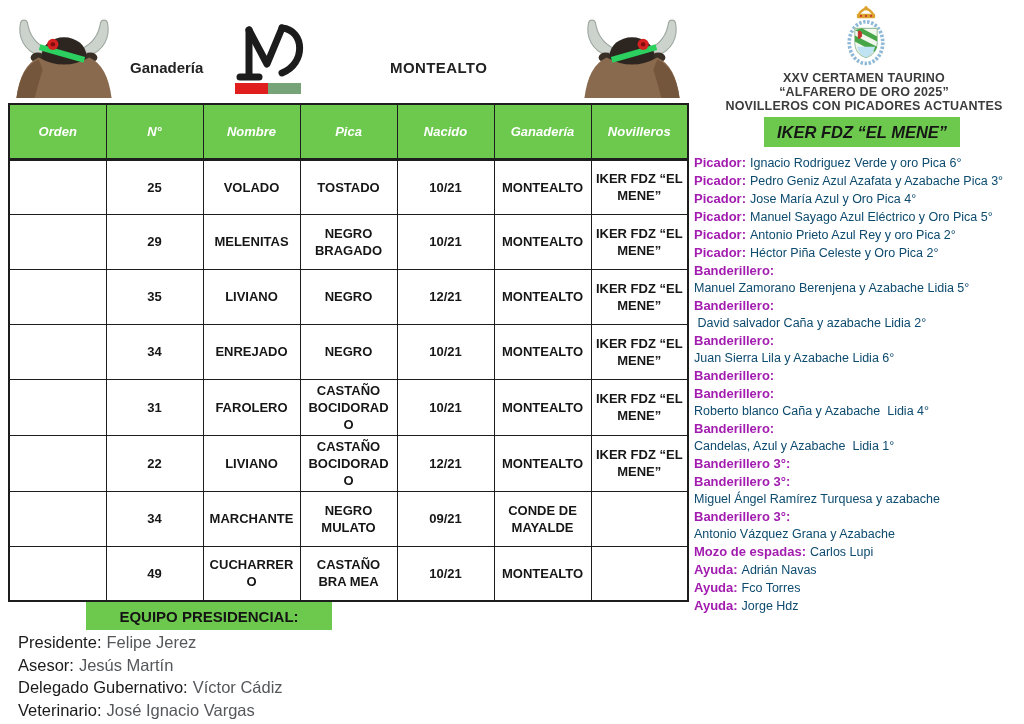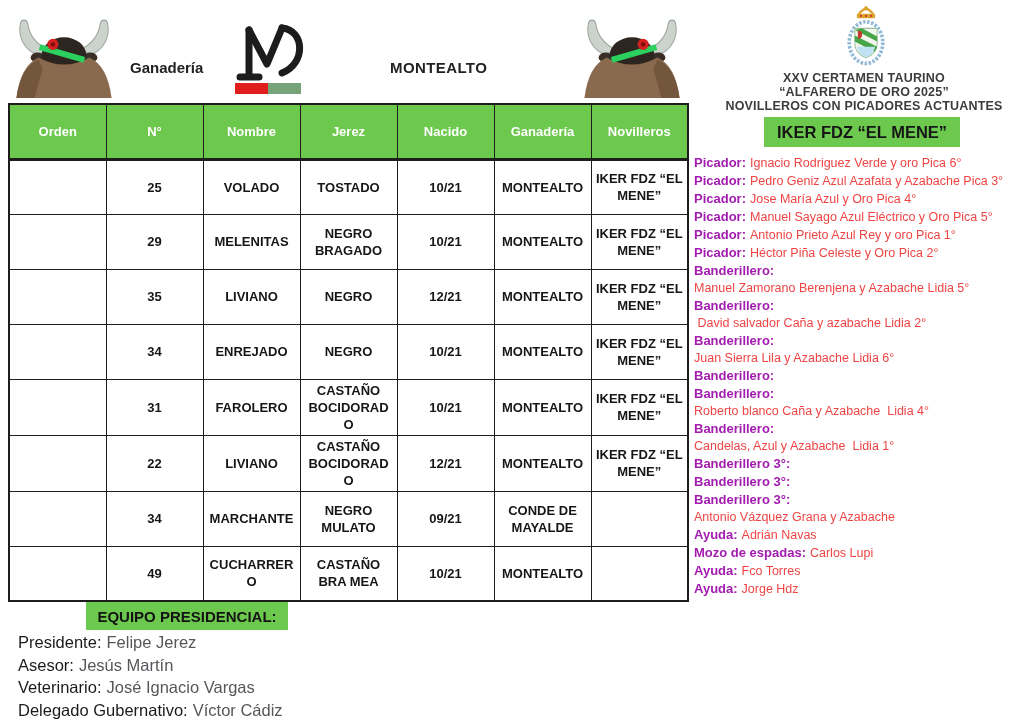--- a/index.html
+++ b/index.html
@@ -23,37 +23,37 @@
                  text-align:center; color:#3c3c3c; font-weight:bold; }
   .event-title div { font-size:12.5px; line-height:14px; letter-spacing:.2px; }
   .novillero-box { position:absolute; left:764px; top:117px; width:196px; height:30px;
                    display:flex; align-items:center; justify-content:center;
                    font-size:16.5px; font-weight:bold; color:#161616; }
 
   
   .crew { position:absolute; left:694px; top:154px; width:330px; }
   .crew-line { font-size:12.5px; line-height:17px; white-space:pre; color:#56585c; }
   .crew-label { font-weight:bold; color:#a21caf; margin-right:4px; font-size:13px; }
-  .crew-name { color:#ef4444;margin-top:12px; }
+  .crew-name { color:#0c4a6e;margin-top:12px; }
 
   
   table.cartel { position:absolute; left:8px; top:103px; width:681px;
                  border-collapse:collapse; table-layout:fixed;
                  border:2px solid #1d1d1d; }
   table.cartel th, table.cartel td { border:1.5px solid #1d1d1d; text-align:center;
                  vertical-align:middle; padding:2px 3px; word-wrap:break-word; }
   table.cartel th { height:55px; font-size:13px; font-weight:bold; color:#ffffff;
                  border-bottom:3px solid #1d1d1d; }
   table.cartel td { height:55px; font-size:13px; font-weight:bold; color:#161616;
                  background:#ffffff; line-height:17px; }
   table.cartel td.orden { color:#ffffff; }
-  .green-bg { background:#6cc94d; }
-
-  
-  .equipo-box { position:absolute; left:86px; top:602px; width:202px; height:28px;
+  .green-bg { background:#6cc94d;font-style:italic; }
+
+  
+  .equipo-box { position:absolute; left:86px; top:602px; width:246px; height:28px;
                 background:#6cc94d; display:flex; align-items:center; justify-content:center;
                 font-size:15px; font-weight:bold; color:#141414; }
   .equipo-list { position:absolute; left:18px; top:631px; }
   .member-line { font-size:16.5px; line-height:22.5px; }
   .member-label { font-weight:normal; color:#1b1b1b; margin-right:5px; }
   .member-name { color:#55575a; }
 </style>
 </head>
 <body>
 
@@ -119,52 +119,53 @@
     <div>NOVILLEROS CON PICADORES ACTUANTES</div>
   </div>
 
   <div class="novillero-box green-bg">IKER FDZ “EL MENE”</div>
 
   <div class="crew">
     <div class="crew-line"><span class="crew-label">Picador:</span><span class="crew-name">Ignacio Rodriguez Verde y oro Pica 6°</span></div>
     <div class="crew-line"><span class="crew-label">Picador:</span><span class="crew-name">Pedro Geniz Azul Azafata y Azabache Pica 3°</span></div>
     <div class="crew-line"><span class="crew-label">Picador:</span><span class="crew-name">Jose María Azul y Oro Pica 4°</span></div>
     <div class="crew-line"><span class="crew-label">Picador:</span><span class="crew-name">Manuel Sayago Azul Eléctrico y Oro Pica 5°</span></div>
-    <div class="crew-line"><span class="crew-label">Picador:</span><span class="crew-name">Antonio Prieto Azul Rey y oro Pica 1°</span></div>
+    <div class="crew-line"><span class="crew-label">Picador:</span><span class="crew-name">Antonio Prieto Azul Rey y oro Pica 2°</span></div>
     <div class="crew-line"><span class="crew-label">Picador:</span><span class="crew-name">Héctor Piña Celeste y Oro Pica 2°</span></div>
 
     <div class="crew-line"><span class="crew-label">Banderillero:</span></div>
     <div class="crew-line"><span class="crew-name">Manuel Zamorano Berenjena y Azabache Lidia 5°</span></div>
     <div class="crew-line"><span class="crew-label">Banderillero:</span></div>
     <div class="crew-line"><span class="crew-name"> David salvador Caña y azabache Lidia 2°</span></div>
     <div class="crew-line"><span class="crew-label">Banderillero:</span></div>
     <div class="crew-line"><span class="crew-name">Juan Sierra Lila y Azabache Lidia 6°</span></div>
     <div class="crew-line"><span class="crew-label">Banderillero:</span></div>
     <div class="crew-line"><span class="crew-label">Banderillero:</span></div>
     <div class="crew-line"><span class="crew-name">Roberto blanco Caña y Azabache  Lidia 4°</span></div>
     <div class="crew-line"><span class="crew-label">Banderillero:</span></div>
     <div class="crew-line"><span class="crew-name">Candelas, Azul y Azabache  Lidia 1°</span></div>
     <div class="crew-line"><span class="crew-label">Banderillero 3°:</span></div>
     <div class="crew-line"><span class="crew-label">Banderillero 3°:</span></div>
+    <div class="crew-line"><span class="crew-name">Miguel Ángel Ramírez Turquesa y azabache</span></div>
     <div class="crew-line"><span class="crew-label">Banderillero 3°:</span></div>
     <div class="crew-line"><span class="crew-name">Antonio Vázquez Grana y Azabache</span></div>
 
+    <div class="crew-line"><span class="crew-label">Mozo de espadas:</span><span class="crew-name">Carlos Lupi</span></div>
     <div class="crew-line"><span class="crew-label">Ayuda:</span><span class="crew-name">Adrián Navas</span></div>
-    <div class="crew-line"><span class="crew-label">Mozo de espadas:</span><span class="crew-name">Carlos Lupi</span></div>
     <div class="crew-line"><span class="crew-label">Ayuda:</span><span class="crew-name">Fco Torres</span></div>
     <div class="crew-line"><span class="crew-label">Ayuda:</span><span class="crew-name">Jorge Hdz</span></div>
   </div>
 
   <table class="cartel">
     <thead>
       <tr>
         <th class="green-bg">Orden</th>
         <th class="green-bg">N°</th>
         <th class="green-bg">Nombre</th>
-        <th class="green-bg">Jerez</th>
+        <th class="green-bg">Pica</th>
         <th class="green-bg">Nacido</th>
         <th class="green-bg">Ganadería</th>
         <th class="green-bg">Novilleros</th>
       </tr>
     </thead>
     <tbody>
       <tr>
         <td class="orden green-bg">1°</td>
         <td>25</td>
         <td>VOLADO</td>
@@ -236,17 +237,17 @@
         <td>MONTEALTO</td>
         <td></td>
       </tr>
     </tbody>
   </table>
 
   <div class="equipo-box">EQUIPO PRESIDENCIAL:</div>
   <div class="equipo-list">
     <div class="member-line"><span class="member-label">Presidente:</span><span class="member-name">Felipe Jerez</span></div>
     <div class="member-line"><span class="member-label">Asesor:</span><span class="member-name">Jesús Martín</span></div>
+    <div class="member-line"><span class="member-label">Delegado Gubernativo:</span><span class="member-name">Víctor Cádiz</span></div>
     <div class="member-line"><span class="member-label">Veterinario:</span><span class="member-name">José Ignacio Vargas</span></div>
-    <div class="member-line"><span class="member-label">Delegado Gubernativo:</span><span class="member-name">Víctor Cádiz</span></div>
   </div>
 
 </div>
 
 </body></html>

